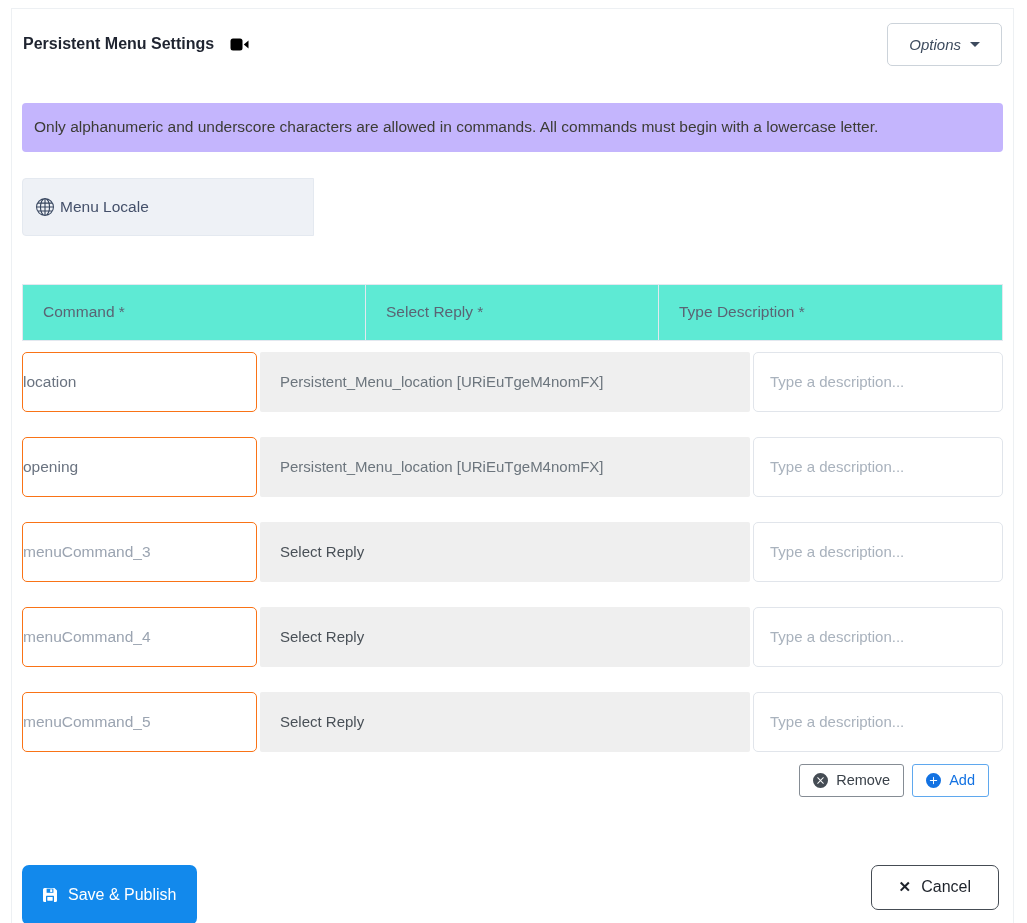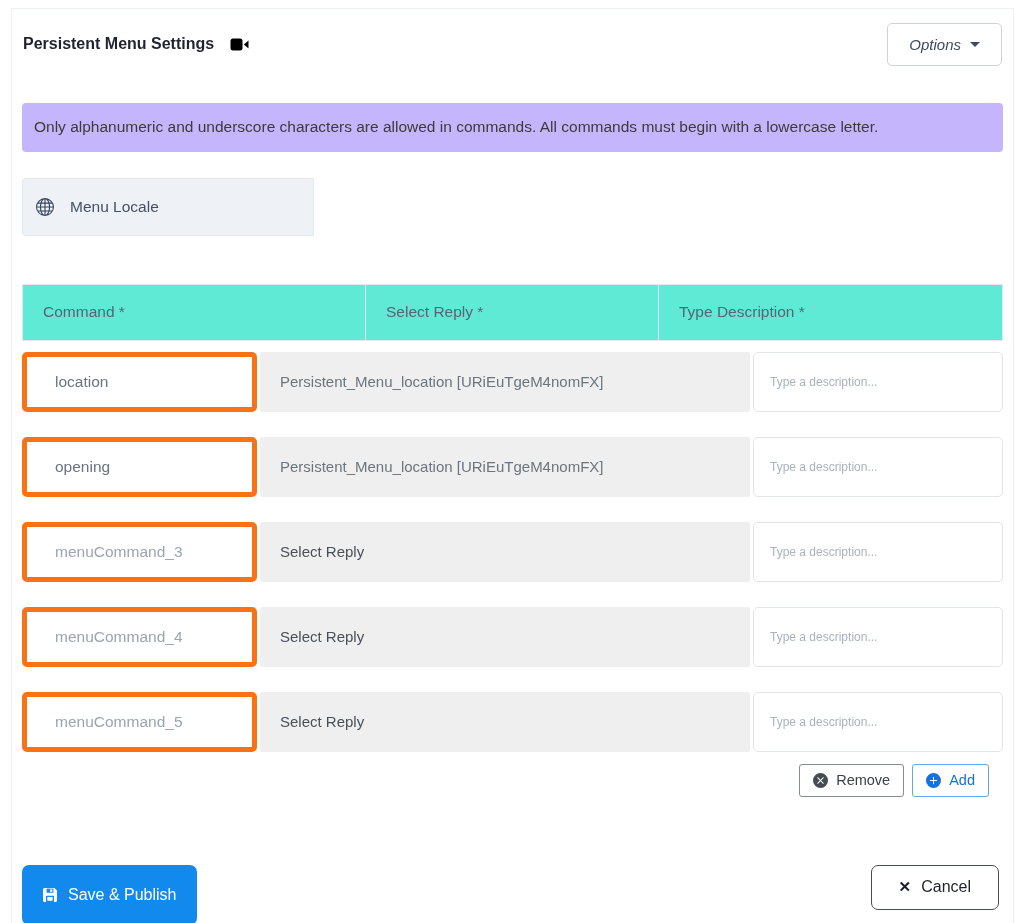--- a/index.html
+++ b/index.html
@@ -21,46 +21,46 @@
            border-top:5px solid #3d4b5e; display:inline-block; }
 
   
   .alert { margin-top:36px; background:#c4b5fd; color:#3c3c36; font-size:15.5px;
            padding:13px 12px 14px; border-radius:4px; line-height:1.4; }
 
   
   .locale { margin-top:26px; display:flex; height:58px; }
   .locale-label { width:292px; background:#eef1f6; border:1px solid #e4e9f0;
                   border-radius:4px 0 0 4px; display:flex; align-items:center;
-                  gap:16px; padding-left:13px; color:#44506a; font-size:15.5px; }
+                  gap:6px; padding-left:13px; color:#44506a; font-size:15.5px; }
   .globe { width:18px; height:18px; flex:none; }
   .locale-value { flex:1; background:#e9ecef; border:1px solid #e4e9f0; border-left:0;
                   border-radius:0 4px 4px 0; display:flex; align-items:center;
                   padding-left:20px; color:#495057; font-size:15.5px; }
 
   
   .thead { margin-top:48px; display:flex; height:57px; background:#5eead4;
            border:1px solid #e3e8ef; color:#5a6474; font-size:15.5px; }
   .th { display:flex; align-items:center; padding-left:20px; }
   .th-command { width:342px; }
   .th-reply { width:293px; border-left:1px solid #e3e8ef; }
   .th-desc { flex:1; border-left:1px solid #e3e8ef; }
 
   
   .data-row { display:flex; height:60px; margin-top:25px; }
   .data-row.first { margin-top:11px; }
-  .cmd-input { width:235px; border:5px solid #f97316; border-radius:5px; padding:0 28px;
+  .cmd-input { width:235px; border:1px solid #f97316; border-radius:5px; padding:0 0;
                font-size:15.5px; color:#6a7380; font-family:inherit; background:#fff; outline:none; }
   .cmd-input::placeholder { color:#9ba4b1; opacity:1; }
   .reply-select { flex:1; margin:0 3px; background:#efefef; border-radius:2px;
                   display:flex; align-items:center; padding-left:20px; font-size:15px; cursor:pointer; }
   .reply-filled { color:#6c757d; }
   .reply-empty { color:#495057; }
   .desc-input { width:250px; border:1px solid #e1e5eb; border-radius:5px; padding:0 16px;
-                font-size:12px; color:#495057; font-family:inherit; background:#fff; outline:none; }
+                font-size:15px; color:#495057; font-family:inherit; background:#fff; outline:none; }
   .desc-input::placeholder { color:#a9b2bd; opacity:1; }
 
   
   .actions { margin-top:12px; display:flex; justify-content:flex-end; gap:8px; padding-right:14px; }
   .btn-remove, .btn-add { height:33px; padding:0 13px; background:#fff; border-radius:3px;
                           font-size:14.5px; display:inline-flex; align-items:center; gap:8px;
                           cursor:pointer; font-family:inherit; }
   .btn-remove { border:1px solid #858c94; color:#3a4149; }
   .btn-add { border:1px solid #5fa8ee; color:#1372e2; }
   .ico-sm { width:15px; height:15px; flex:none; }

